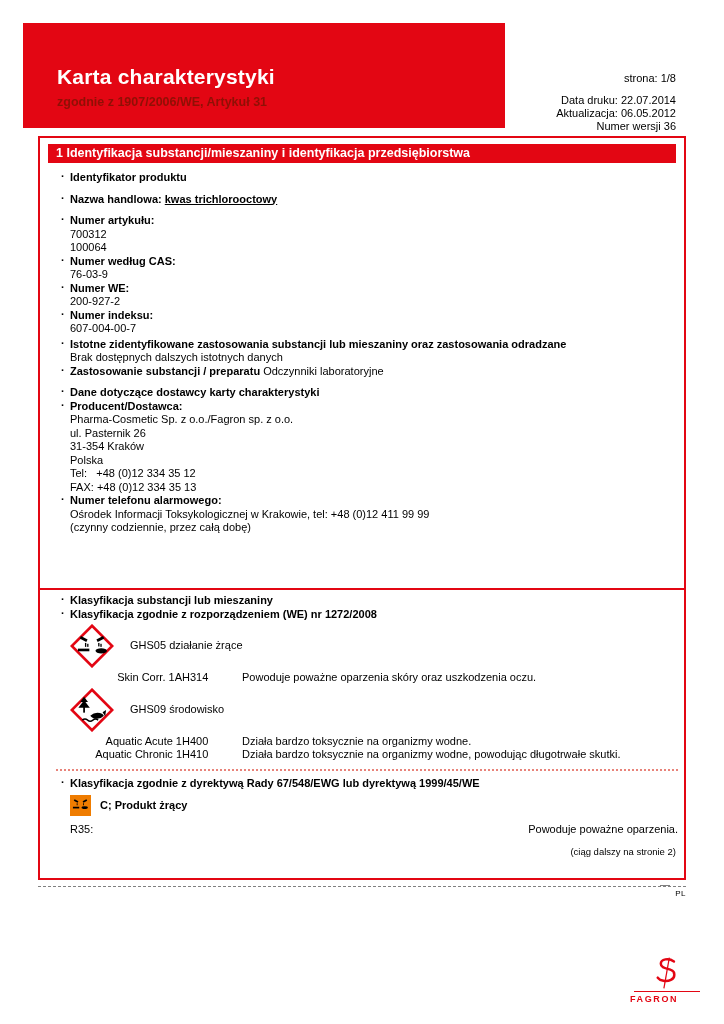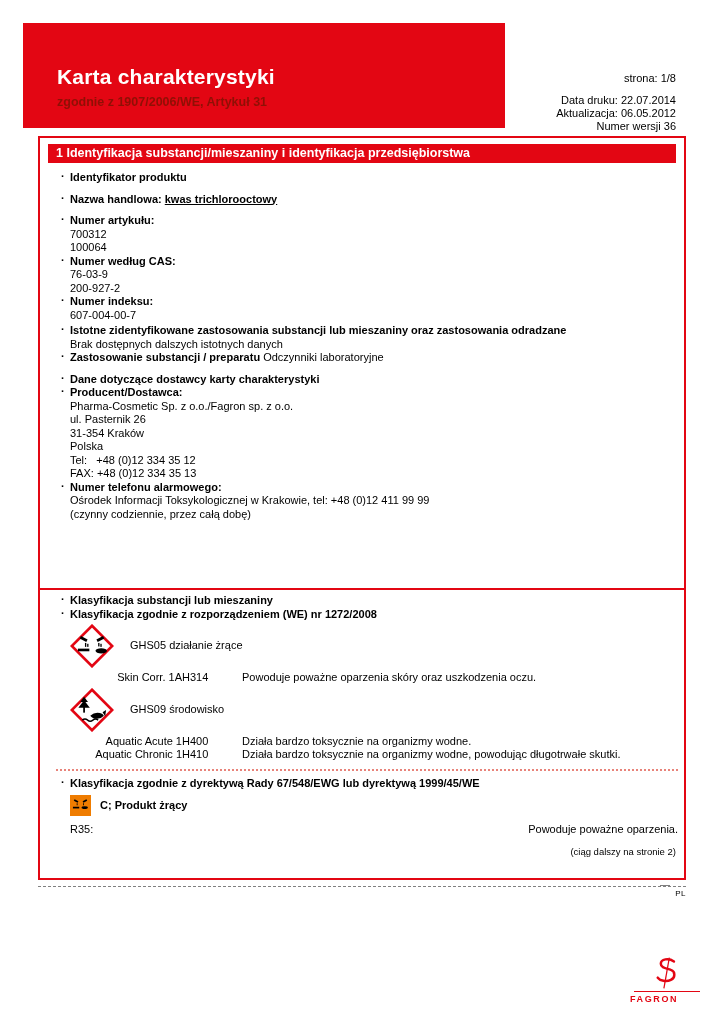--- a/index.html
+++ b/index.html
@@ -79,20 +79,21 @@
   <section class="box box1">
     <div class="sec-bar">1 Identyfikacja substancji/mieszaniny i identyfikacja przedsiębiorstwa</div>
     <div class="content">
       <div class="line b" style="font-weight:bold;">Identyfikator produktu</div>
       <div class="line b gap"><span class="bold">Nazwa handlowa:</span> <span class="bold u">kwas trichlorooctowy</span></div>
       <div class="line b gap" style="font-weight:bold;">Numer artykułu:</div>
       <div class="line">700312</div>
       <div class="line">100064</div>
       <div class="line b" style="font-weight:bold;">Numer według CAS:</div>
       <div class="line">76-03-9</div>
+      <div class="line b" style="font-weight:bold;">Numer WE:</div>
       <div class="line">200-927-2</div>
       <div class="line b" style="font-weight:bold;">Numer indeksu:</div>
       <div class="line">607-004-00-7</div>
       <div class="line b gap-sm" style="font-weight:bold;">Istotne zidentyfikowane zastosowania substancji lub mieszaniny oraz zastosowania odradzane</div>
       <div class="line">Brak dostępnych dalszych istotnych danych</div>
       <div class="line b"><span class="bold">Zastosowanie substancji / preparatu</span> <span>Odczynniki laboratoryjne</span></div>
       <div class="line b gap" style="font-weight:bold;">Dane dotyczące dostawcy karty charakterystyki</div>
       <div class="line b" style="font-weight:bold;">Producent/Dostawca:</div>
       <div class="line">Pharma-Cosmetic Sp. z o.o./Fagron sp. z o.o.</div>
       <div class="line">ul. Pasternik 26</div>

